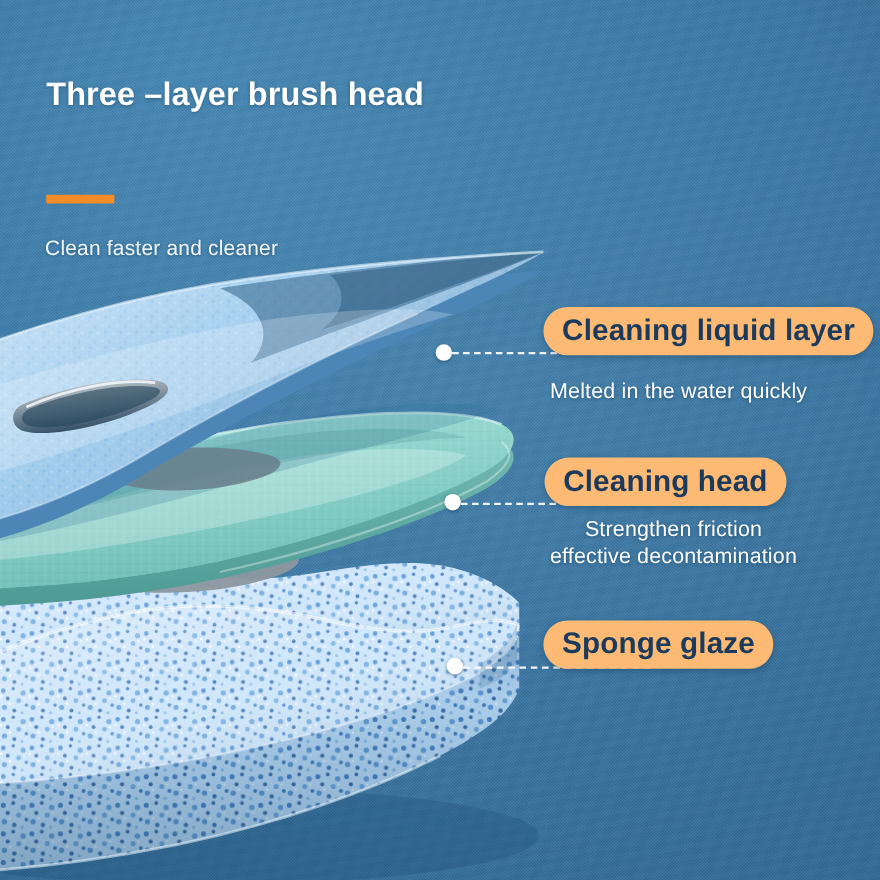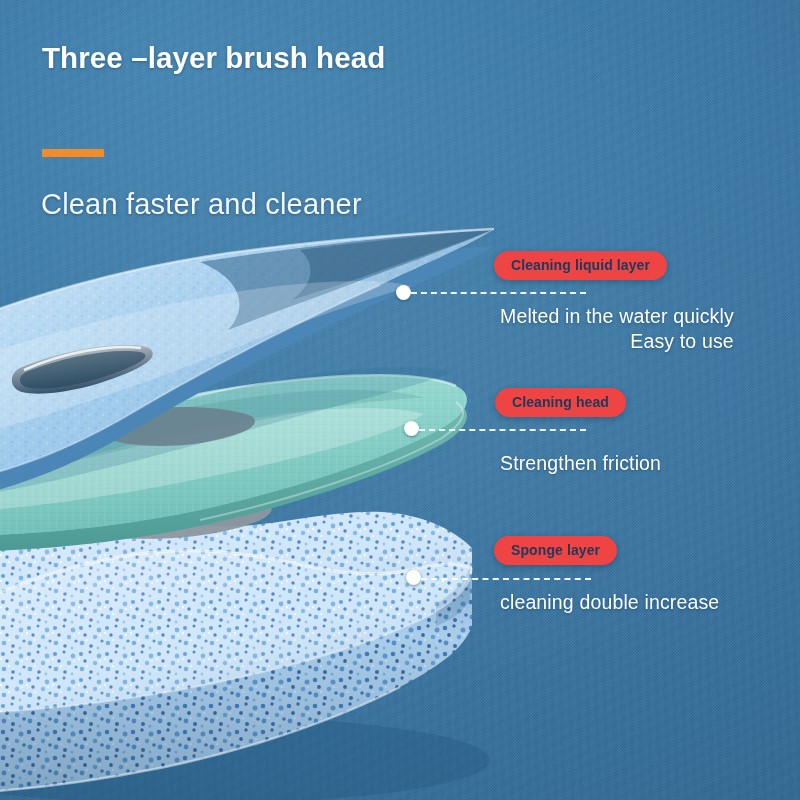--- a/index.html
+++ b/index.html
@@ -22,61 +22,61 @@
   }
   #bg-vignette{
     position:absolute; inset:0; z-index:1; pointer-events:none;
     background:radial-gradient(115% 90% at 50% 45%, rgba(255,255,255,.05) 0%, rgba(0,0,0,0) 55%, rgba(0,0,0,.10) 100%);
   }
 
   
   #product{ position:absolute; left:0; top:0; width:800px; height:800px; z-index:2; }
 
   
-  #content{ position:absolute; inset:0; z-index:5; }
+  #content{ position:absolute; inset:0; z-index:5;margin-top:28px; }
 
   .headline{
     position:absolute; left:42px; top:40px;
     color:#ffffff; font-size:29.5px; font-weight:bold;
     line-height:36px; letter-spacing:.1px;
     text-shadow:0 1px 3px rgba(10,40,66,.42);
     white-space:nowrap;
   }
   .headline .l2{ display:block; }
 
   .accent-bar{
     position:absolute; left:42px; top:149px;
     width:62px; height:8px; background:#f28c28; border-radius:1px;
   }
 
   .subtitle{
     position:absolute; left:41px; top:188px;
-    color:#f2f7fb; font-size:29px; font-weight:400;
+    color:#f2f7fb; font-size:19px; font-weight:400;
     letter-spacing:.2px;
     text-shadow:0 1px 3px rgba(10,40,66,.40);
     white-space:nowrap;
   }
 
   
   .callout{ position:absolute; }
 
   .dot{
     position:absolute; width:15px; height:15px; border-radius:50%;
     background:#ffffff; box-shadow:0 1px 3px rgba(8,36,60,.45);
   }
   .leader{
     position:absolute; height:0;
     border-top:2px dashed #ffffff; opacity:.92;
   }
 
   .pill{
     position:absolute;
-    background:#ef4444; border-radius:999px;
+    background:#fdba74; border-radius:999px;
     padding:6px 17px 7px 17px;
-    color:#1b3a5c; font-size:14px; font-weight:bold;
+    color:#1b3a5c; font-size:27px; font-weight:bold;
     letter-spacing:.1px; white-space:nowrap;
     box-shadow:0 2px 6px rgba(8,36,60,.30);
   }
 
   .desc{
     position:absolute;
     color:#ffffff; font-size:19.5px; font-weight:400;
     line-height:25px; letter-spacing:.15px;
     text-shadow:0 1px 3px rgba(10,40,66,.40);
     white-space:nowrap;
@@ -330,37 +330,36 @@
   </h1>
 
   <div class="accent-bar"></div>
 
   <div class="subtitle">Clean faster and cleaner</div>
 
   <div class="callout">
     <div class="dot" style="left:396px; top:285px;"></div>
     <div class="leader" style="left:411px; top:292px; width:175px;"></div>
     <div class="pill" style="left:494px; top:251px;">Cleaning liquid layer</div>
-    <div class="desc" style="left:500px; top:304px;text-align:right;">
+    <div class="desc" style="left:500px; top:316px;">
       <span>Melted in the water quickly</span>
-      <span>Easy to use</span>
     </div>
   </div>
 
   <div class="callout">
     <div class="dot" style="left:404px; top:421px;"></div>
     <div class="leader" style="left:419px; top:429px; width:167px;"></div>
     <div class="pill" style="left:495px; top:388px;">Cleaning head</div>
-    <div class="desc" style="left:500px; top:451px;text-align:center;">
+    <div class="desc" style="left:500px; top:441px;text-align:center;">
       <span>Strengthen friction</span>
+      <span>effective decontamination</span>
     </div>
   </div>
 
   <div class="callout">
     <div class="dot" style="left:406px; top:570px;"></div>
     <div class="leader" style="left:421px; top:578px; width:170px;"></div>
-    <div class="pill" style="left:494px; top:536px;">Sponge layer</div>
+    <div class="pill" style="left:494px; top:536px;">Sponge glaze</div>
     <div class="desc" style="left:500px; top:590px;">
-      <span>cleaning double increase</span>
     </div>
   </div>
 
 </div>
 
 </body></html>

